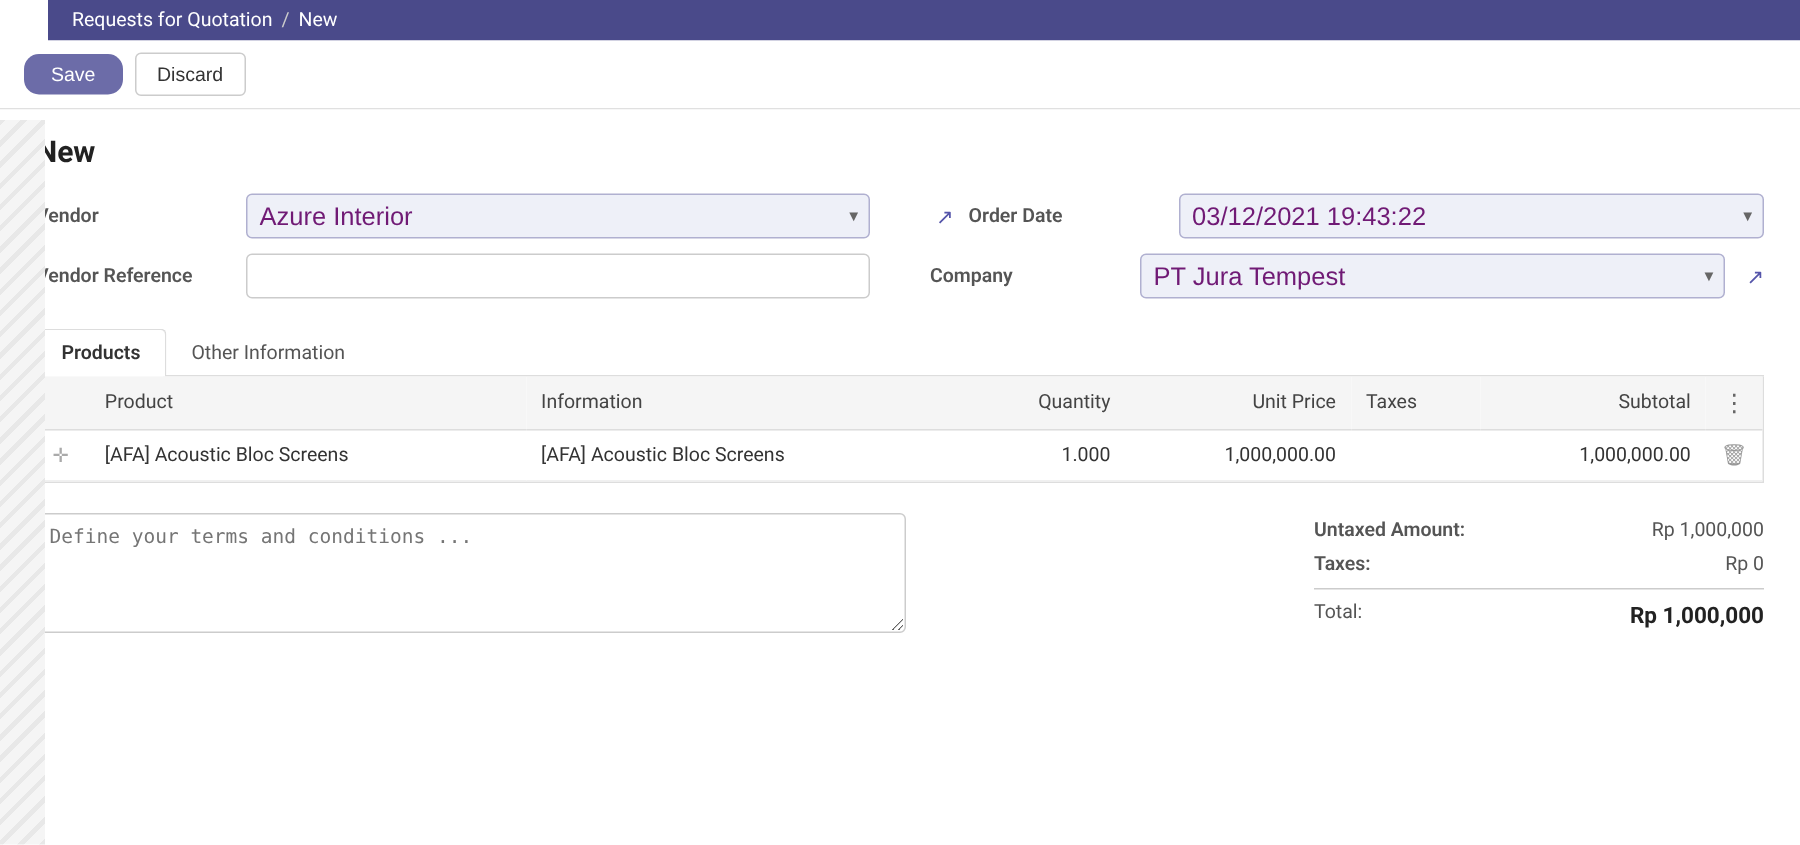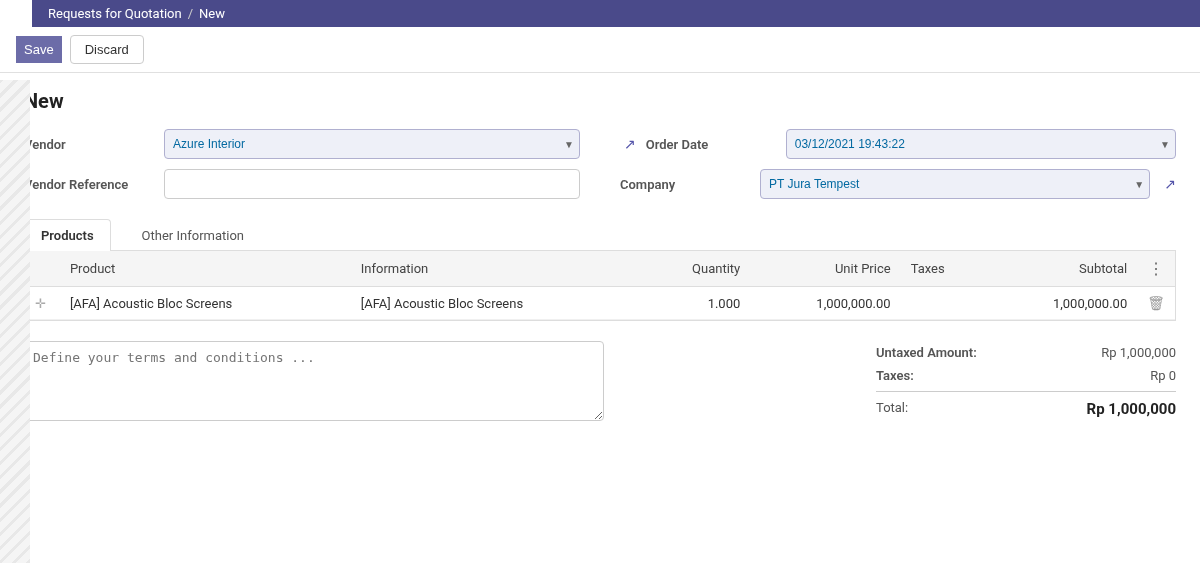--- a/index.html
+++ b/index.html
@@ -26,22 +26,22 @@
       display: flex;
       gap: 8px;
       align-items: center;
       background: #fff;
       border-bottom: 1px solid #e0e0e0;
     }
     .btn-save {
       background: #6c6ca8;
       color: #fff;
       border: none;
-      padding: 6px 8px;
-      border-radius: 0;
+      padding: 6px 18px;
+      border-radius: 10px;
       cursor: pointer;
       font-size: 13px;
     }
     .btn-discard {
       background: #fff;
       color: #333;
       border: 1px solid #ccc;
       padding: 6px 14px;
       border-radius: 4px;
       cursor: pointer;
@@ -92,22 +92,22 @@
       position: relative;
       display: flex;
       align-items: center;
     }
     .select-wrapper select {
       width: 100%;
       padding: 5px 24px 5px 8px;
       border: 1px solid #b0b0d0;
       border-radius: 4px;
       background: #eef0f8;
-      font-size: 12px;
-      color: #0369a1;
+      font-size: 17px;
+      color: #701a75;
       height: 30px;
       appearance: none;
       cursor: pointer;
     }
     .select-arrow {
       position: absolute;
       right: 6px;
       pointer-events: none;
       color: #666;
       font-size: 10px;
@@ -117,21 +117,20 @@
       font-size: 14px;
       cursor: pointer;
       margin-left: 4px;
       flex-shrink: 0;
     }
 
     .tabs {
       display: flex;
       border-bottom: 1px solid #ddd;
       margin-bottom: 0;
-      gap: 14px;
     }
     .tab {
       padding: 8px 16px;
       cursor: pointer;
       font-size: 13px;
       color: #555;
       border: 1px solid transparent;
       border-bottom: none;
       margin-bottom: -1px;
       border-radius: 4px 4px 0 0;

